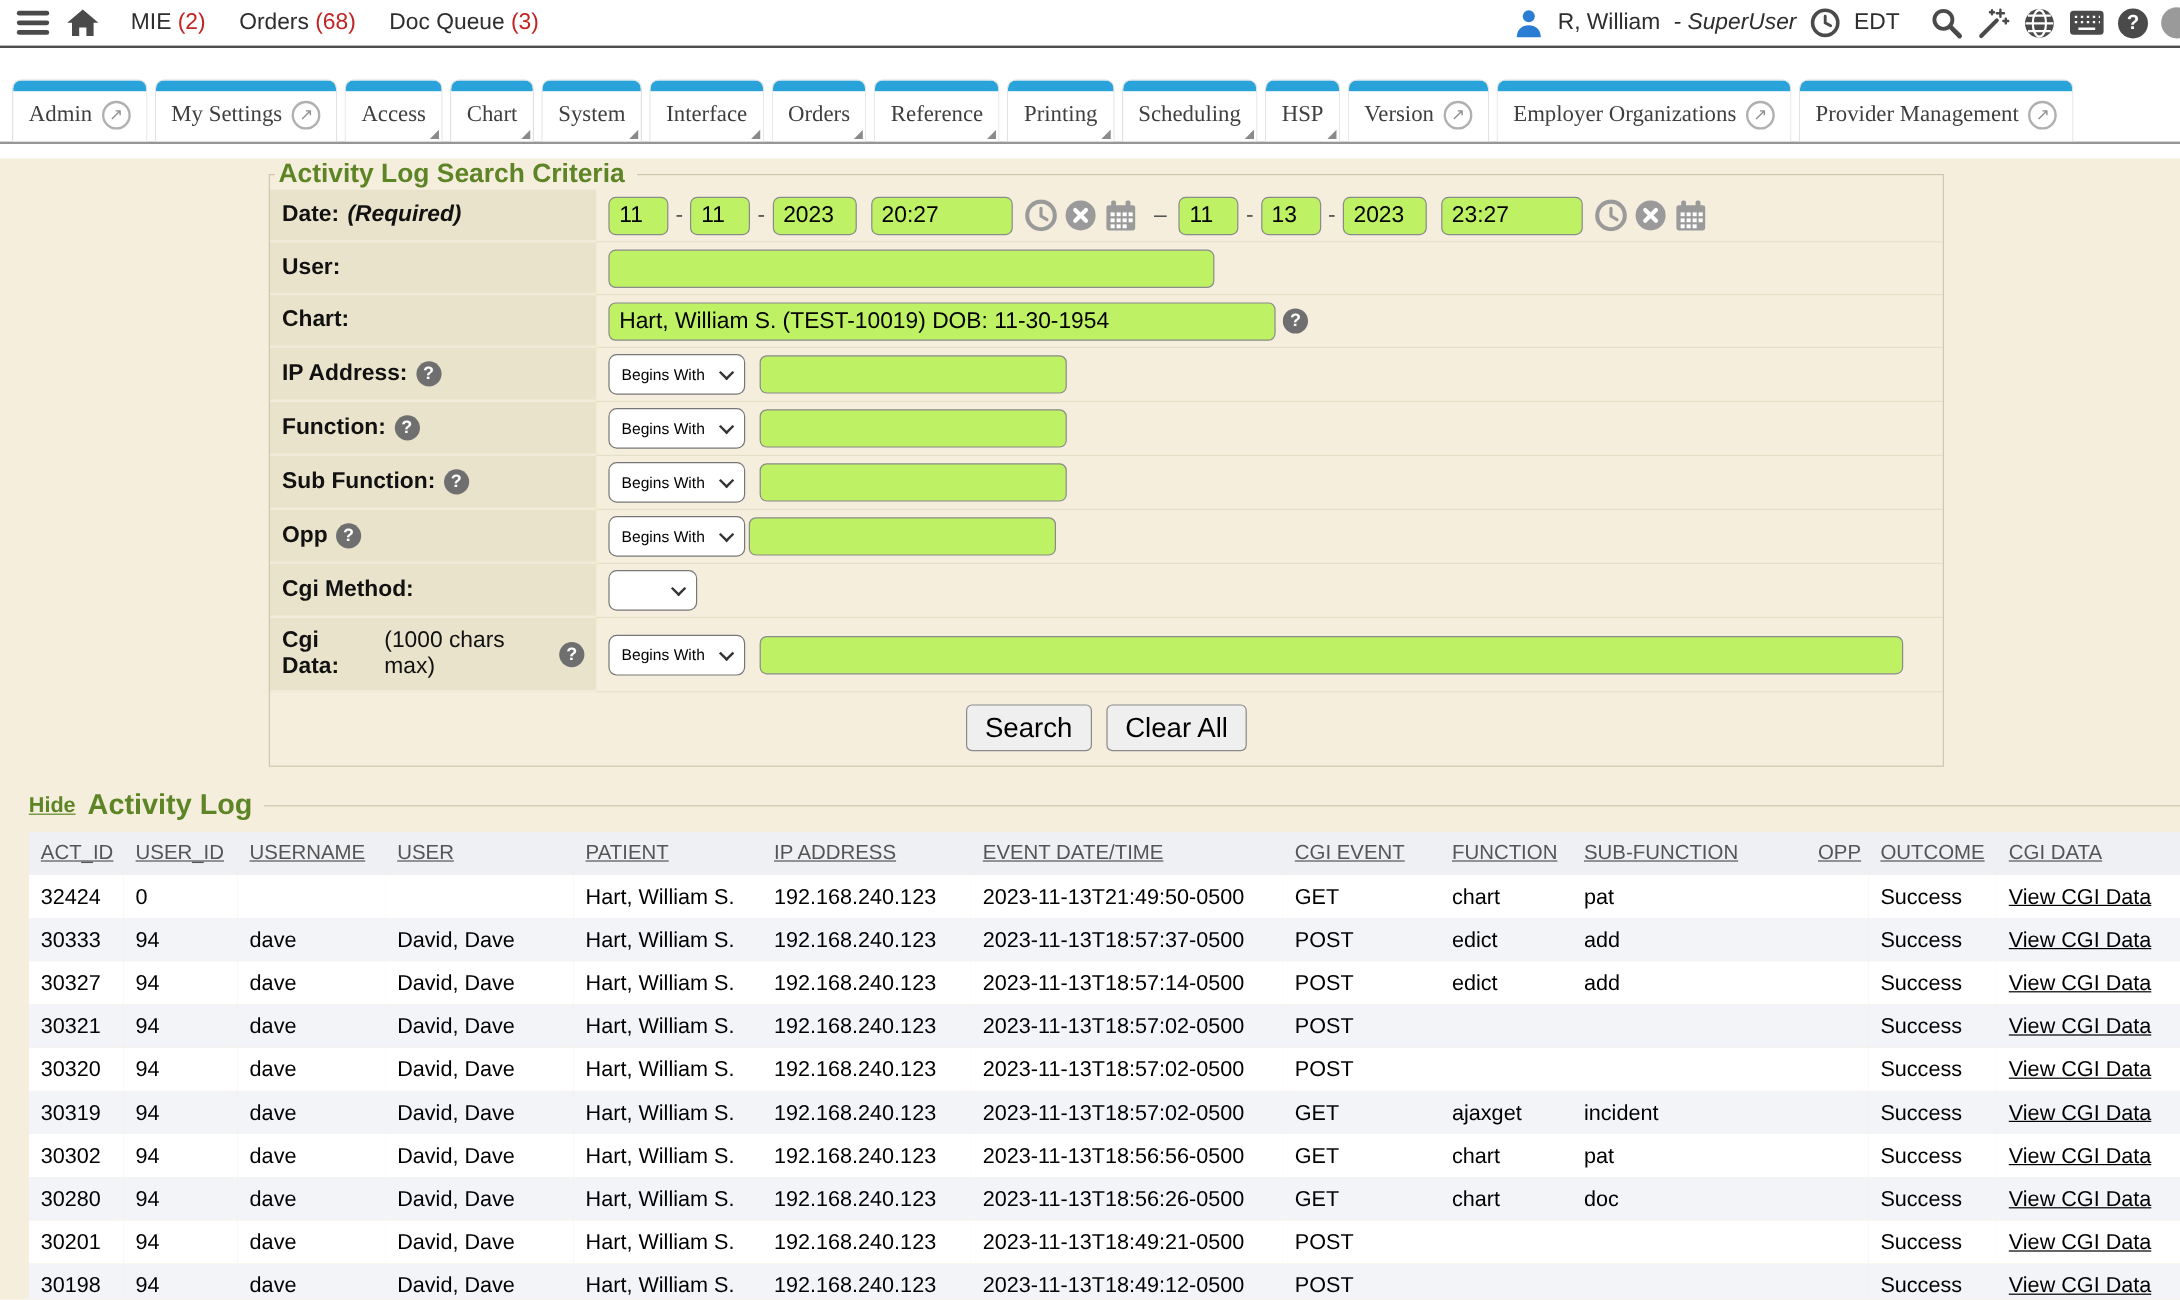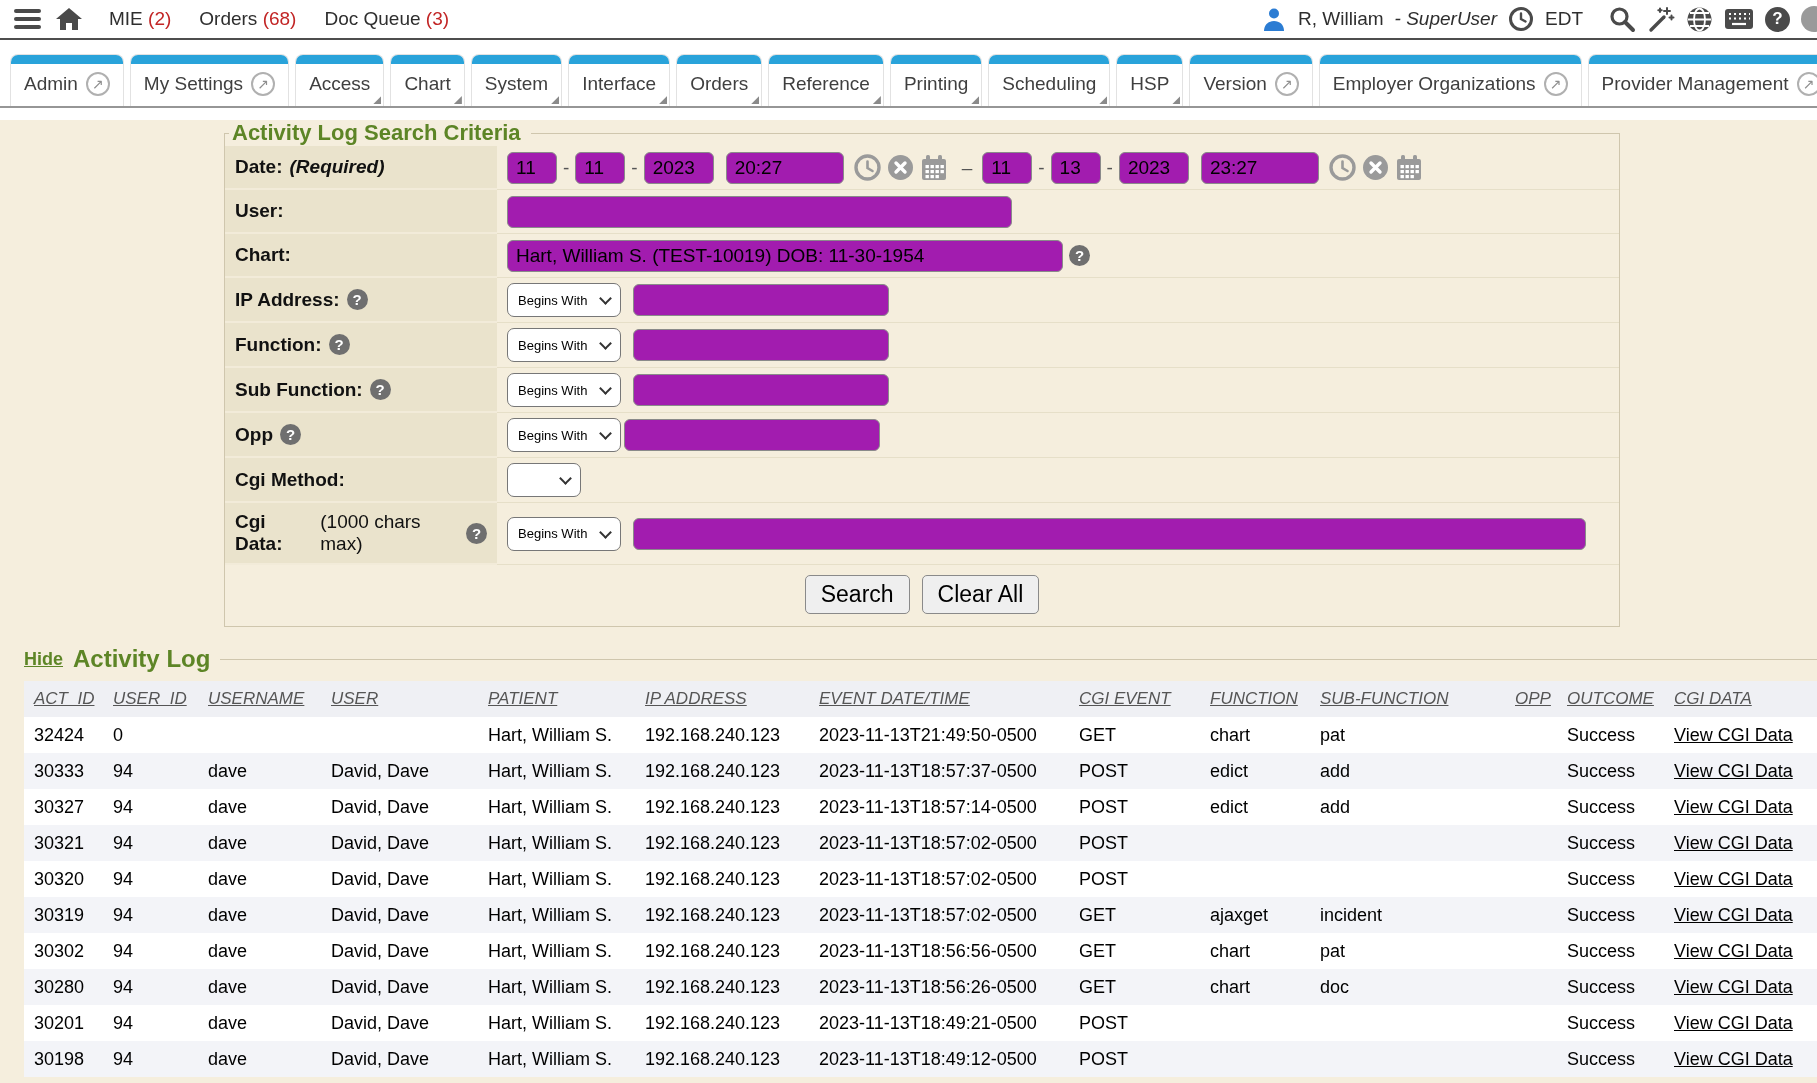--- a/index.html
+++ b/index.html
@@ -27,21 +27,21 @@
     display:inline-flex; align-items:center; justify-content:center;
     font-size:17px; font-weight:bold;
   }
   .partial-circle { width:26px; height:26px; border-radius:50%; background:#9a9a9a; margin-right:-16px; flex:none; }
   .tb-icon { flex:none; }
 
   
   .tabbar {
     background:#fff; border-bottom:2px solid #969696;
     padding:8px 0 0 10px; display:flex; gap:6px; align-items:flex-end;
-    height:68px; overflow:hidden; white-space:nowrap;
+    height:80px; overflow:hidden; white-space:nowrap;font-family:Liberation Serif, serif;
   }
   .tab {
     position:relative; flex:none; display:inline-flex; align-items:center; gap:8px;
     background:#fff; border:1px solid #e2e2e2; border-bottom:none;
     border-radius:8px 8px 0 0; padding:0 13px; height:52px; overflow:hidden; cursor:pointer;
   }
   .tab::before { content:""; position:absolute; top:0; left:0; right:0; height:9px; background:#29a3da; }
   .tab-label { font-size:19px; color:#3f3f3f; margin-top:7px; }
   .ext-badge {
     width:24px; height:24px; border:2px solid #b0b0b0; border-radius:50%;
@@ -75,21 +75,21 @@
     padding:5px 10px; display:flex; align-items:center; gap:6px;
     border-bottom:1px solid #e6dfc8; min-height:44px; font-size:19px; color:#555;
   }
   .req { font-style:italic; }
   .note { font-weight:normal; }
   .help {
     width:21px; height:21px; border-radius:50%; background:#6f6f6f; color:#fff;
     font-size:15px; font-weight:bold; display:inline-flex; align-items:center; justify-content:center; flex:none;
   }
   input.tinput {
-    height:32px; border:1px solid #8a8a8a; border-radius:6px; background:#a21caf;
+    height:32px; border:1px solid #8a8a8a; border-radius:6px; background:#bef264;
     font-family:"Liberation Sans",sans-serif; font-size:19px; padding:0 8px; color:#000;
   }
   .w-mon { width:50px; } .w-year { width:70px; } .w-time { width:118px; }
   .dark2 { border:2px solid #141414; border-radius:3px; height:33px; }
   .dark3 { border:3px solid #141414; border-radius:3px; height:34px; }
   .user-w { width:505px; } .chart-w { width:556px; }
   .field-w { width:256px; } .cgi-w { width:953px; }
   .sel { position:relative; display:inline-block; }
   .sel select {
     appearance:none; -webkit-appearance:none; height:34px; border:1px solid #777;
@@ -113,21 +113,21 @@
   
   .al-head { display:flex; align-items:center; gap:10px; margin:18px 0 0 24px; }
   .hide-link { color:#5d8526; font-weight:bold; font-size:18px; text-decoration:underline; cursor:pointer; }
   .al-title { color:#5d8526; font-weight:bold; font-size:24px; }
   .al-rule { flex:1; height:1px; background:#cfc6ad; }
   table.al {
     margin-left:24px; width:1793px; border-collapse:collapse; table-layout:fixed; margin-top:8px;
   }
   table.al thead tr { background:#eff0f4; }
   table.al th { font-size:17px; font-weight:normal; color:#555; text-align:left; padding:8px 6px 8px 10px; white-space:nowrap; overflow:hidden; }
-  table.al th .th-link { text-decoration:underline; cursor:pointer;font-style:italic; }
+  table.al th .th-link { text-decoration:underline; cursor:pointer; }
   table.al tbody tr:nth-child(odd) { background:#fff; }
   table.al tbody tr:nth-child(even) { background:#f3f4f8; }
   table.al td { font-size:18px; color:#000; padding:8px 6px 7px 10px; white-space:nowrap; overflow:hidden; }
   table.al td a { color:#000; text-decoration:underline; cursor:pointer; }
 </style>
 </head>
 <body>
 
 <div class="topbar">
   <span class="burger">

